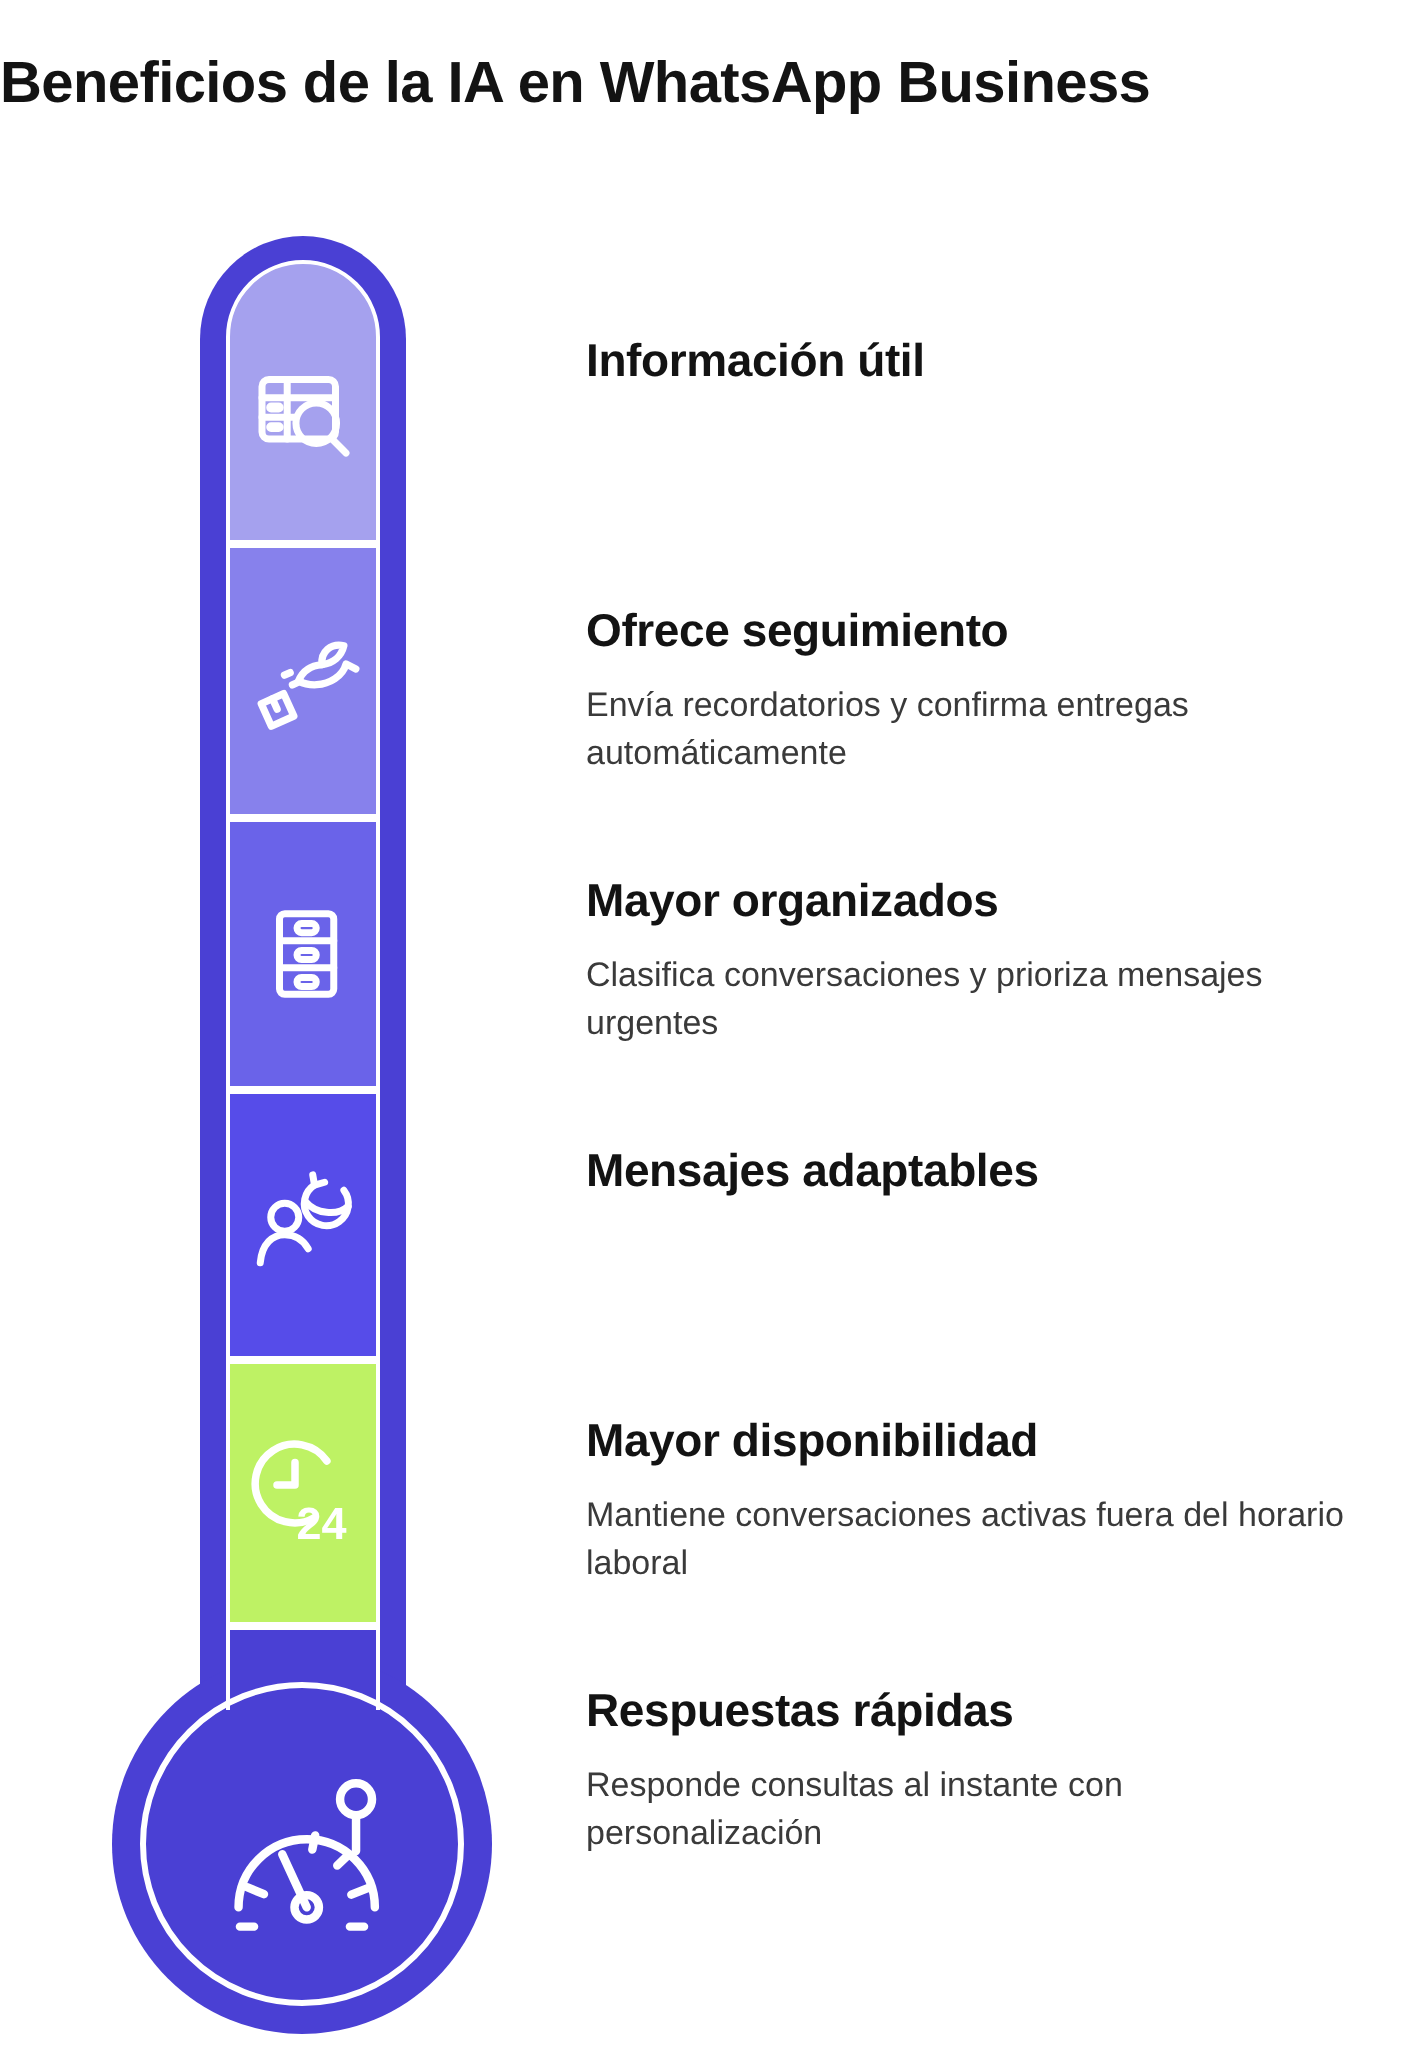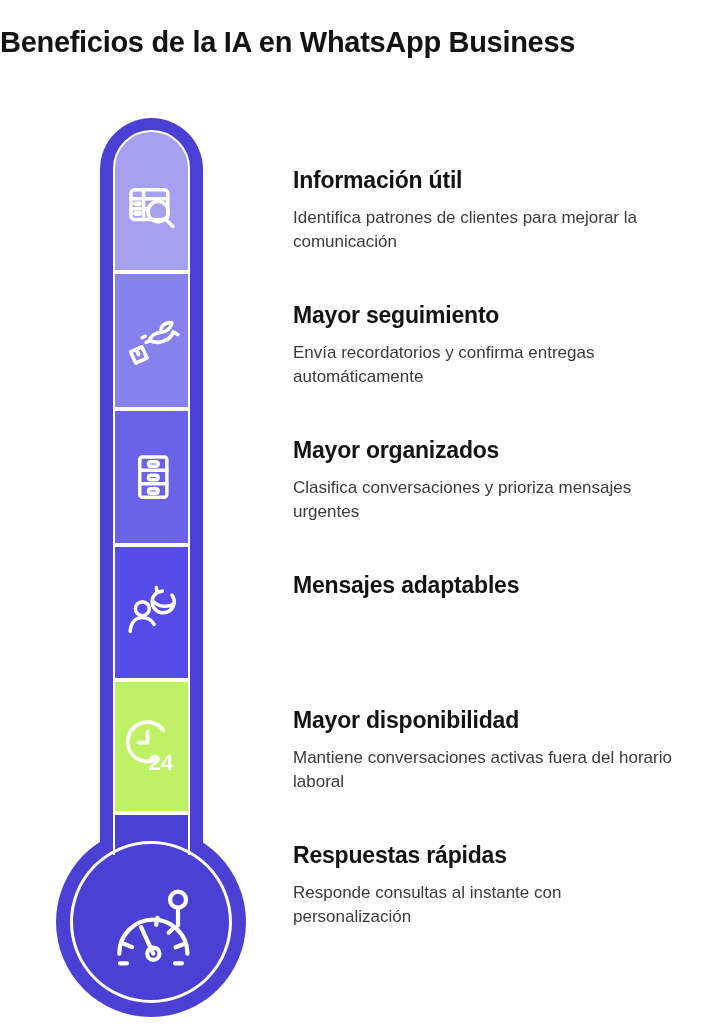--- a/index.html
+++ b/index.html
@@ -122,24 +122,23 @@
       <circle cx="21" cy="30.5" r="2.6"></circle>
       <path d="M8.3,26.2 l3.6,1.5 M22.8,15.2 l-0.6,3.0 M29.8,19.4 l-2.3,2.2 M34.0,26.4 l-3.5,1.4"></path>
       <path d="M6.8,34.6 h3.0 M30.2,34.6 h3.0"></path>
       <circle cx="31.5" cy="7.5" r="3.4"></circle>
       <path d="M31.5,11 V18.5"></path>
     </svg>
   </div>
 
   <div class="section sec-1">
     <h2>Información útil</h2>
-    <p>Identifica patrones de clientes para mejorar la comunicación</p>
   </div>
   <div class="section sec-2">
-    <h2>Mayor seguimiento</h2>
+    <h2>Ofrece seguimiento</h2>
     <p>Envía recordatorios y confirma entregas automáticamente</p>
   </div>
   <div class="section sec-3">
     <h2>Mayor organizados</h2>
     <p>Clasifica conversaciones y prioriza mensajes urgentes</p>
   </div>
   <div class="section sec-4">
     <h2>Mensajes adaptables</h2>
   </div>
   <div class="section sec-5">

